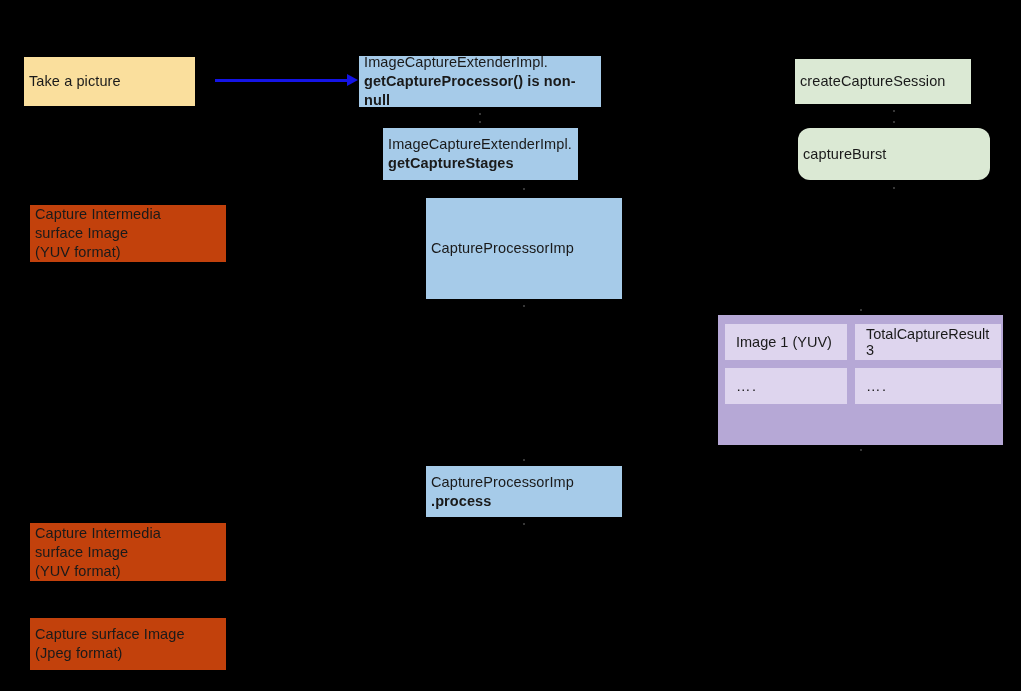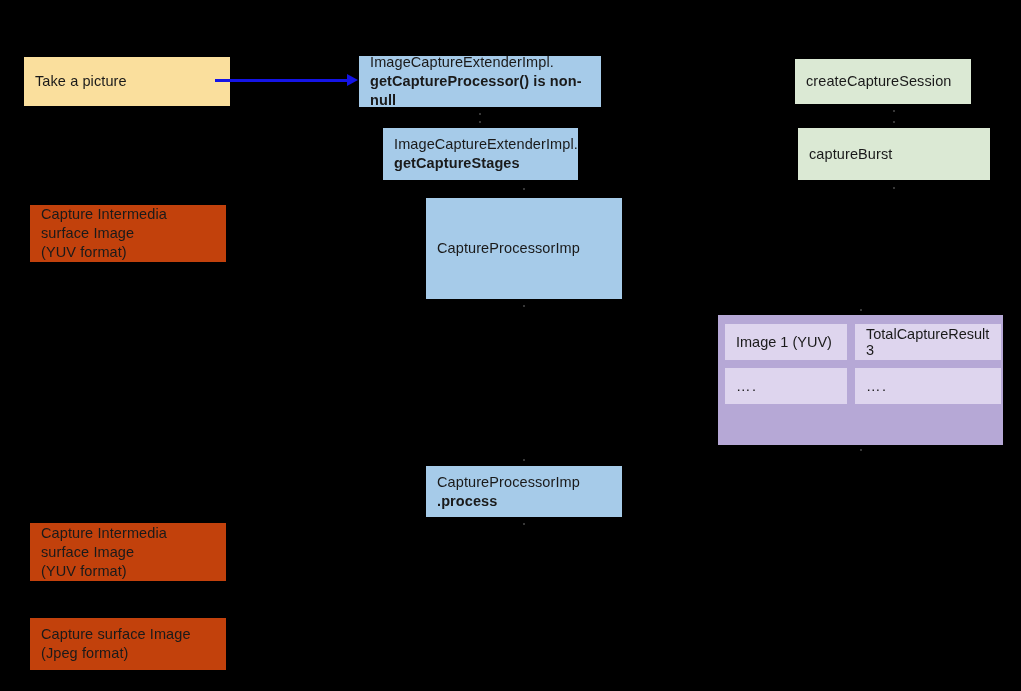--- a/index.html
+++ b/index.html
@@ -24,21 +24,21 @@
     box-sizing: border-box;
     display: flex;
     flex-direction: column;
     justify-content: center;
     color: #1a1a1a;
     font-size: 14.5px;
     line-height: 19px;
     letter-spacing: 0.1px;
   }
   .node .pad {
-    padding-left: 11px;
+    padding-left: 5px;
     padding-right: 8px;
   }
   .node .l2 { font-weight: bold; }
 
   
   .amber      { background: #fadf9d; }
   .cream      { background: #c2410c; }
   .blue       { background: #a6cbe9; }
   .green      { background: #dbe9d4; }
   .purple-box { background: #b6a8d6; }
@@ -88,21 +88,21 @@
     color: #1a1a1a;
     box-sizing: border-box;
   }
   .dots-cell { letter-spacing: 1.5px; }
 </style>
 </head>
 <body>
 
 <div id="canvas">
 
-  <div class="node amber" style="left:24px; top:57px; width:206px; height:49px;">
+  <div class="node amber" style="left:24px; top:57px; width:171px; height:49px;">
     <div class="pad">Take a picture</div>
   </div>
 
   <div class="node cream" style="left:30px; top:205px; width:196px; height:57px;">
     <div class="pad">Capture Intermedia</div>
     <div class="pad">surface Image</div>
     <div class="pad">(YUV format)</div>
   </div>
 
   <div class="node cream" style="left:30px; top:523px; width:196px; height:58px;">
@@ -148,21 +148,21 @@
 
   <div class="dot" style="left:523px; top:523px;"></div>
 
   <div class="node green" style="left:795px; top:59px; width:176px; height:45px;">
     <div class="pad">createCaptureSession</div>
   </div>
 
   <div class="dot" style="left:893px; top:110px;"></div>
   <div class="dot" style="left:893px; top:121px;"></div>
 
-  <div class="node green" style="left:798px; top:128px; width:192px; height:52px;">
+  <div class="node green" style="left:798px; top:128px; width:192px; height:52px;border-radius:12px;">
     <div class="pad">captureBurst</div>
   </div>
 
   <div class="dot" style="left:893px; top:187px;"></div>
   <div class="dot" style="left:860px; top:309px;"></div>
 
   <div class="ptable purple-box" style="left:718px; top:315px; width:285px; height:130px;">
     <div class="cell purple-cell">
       <span>Image 1 (YUV)</span>
     </div>

